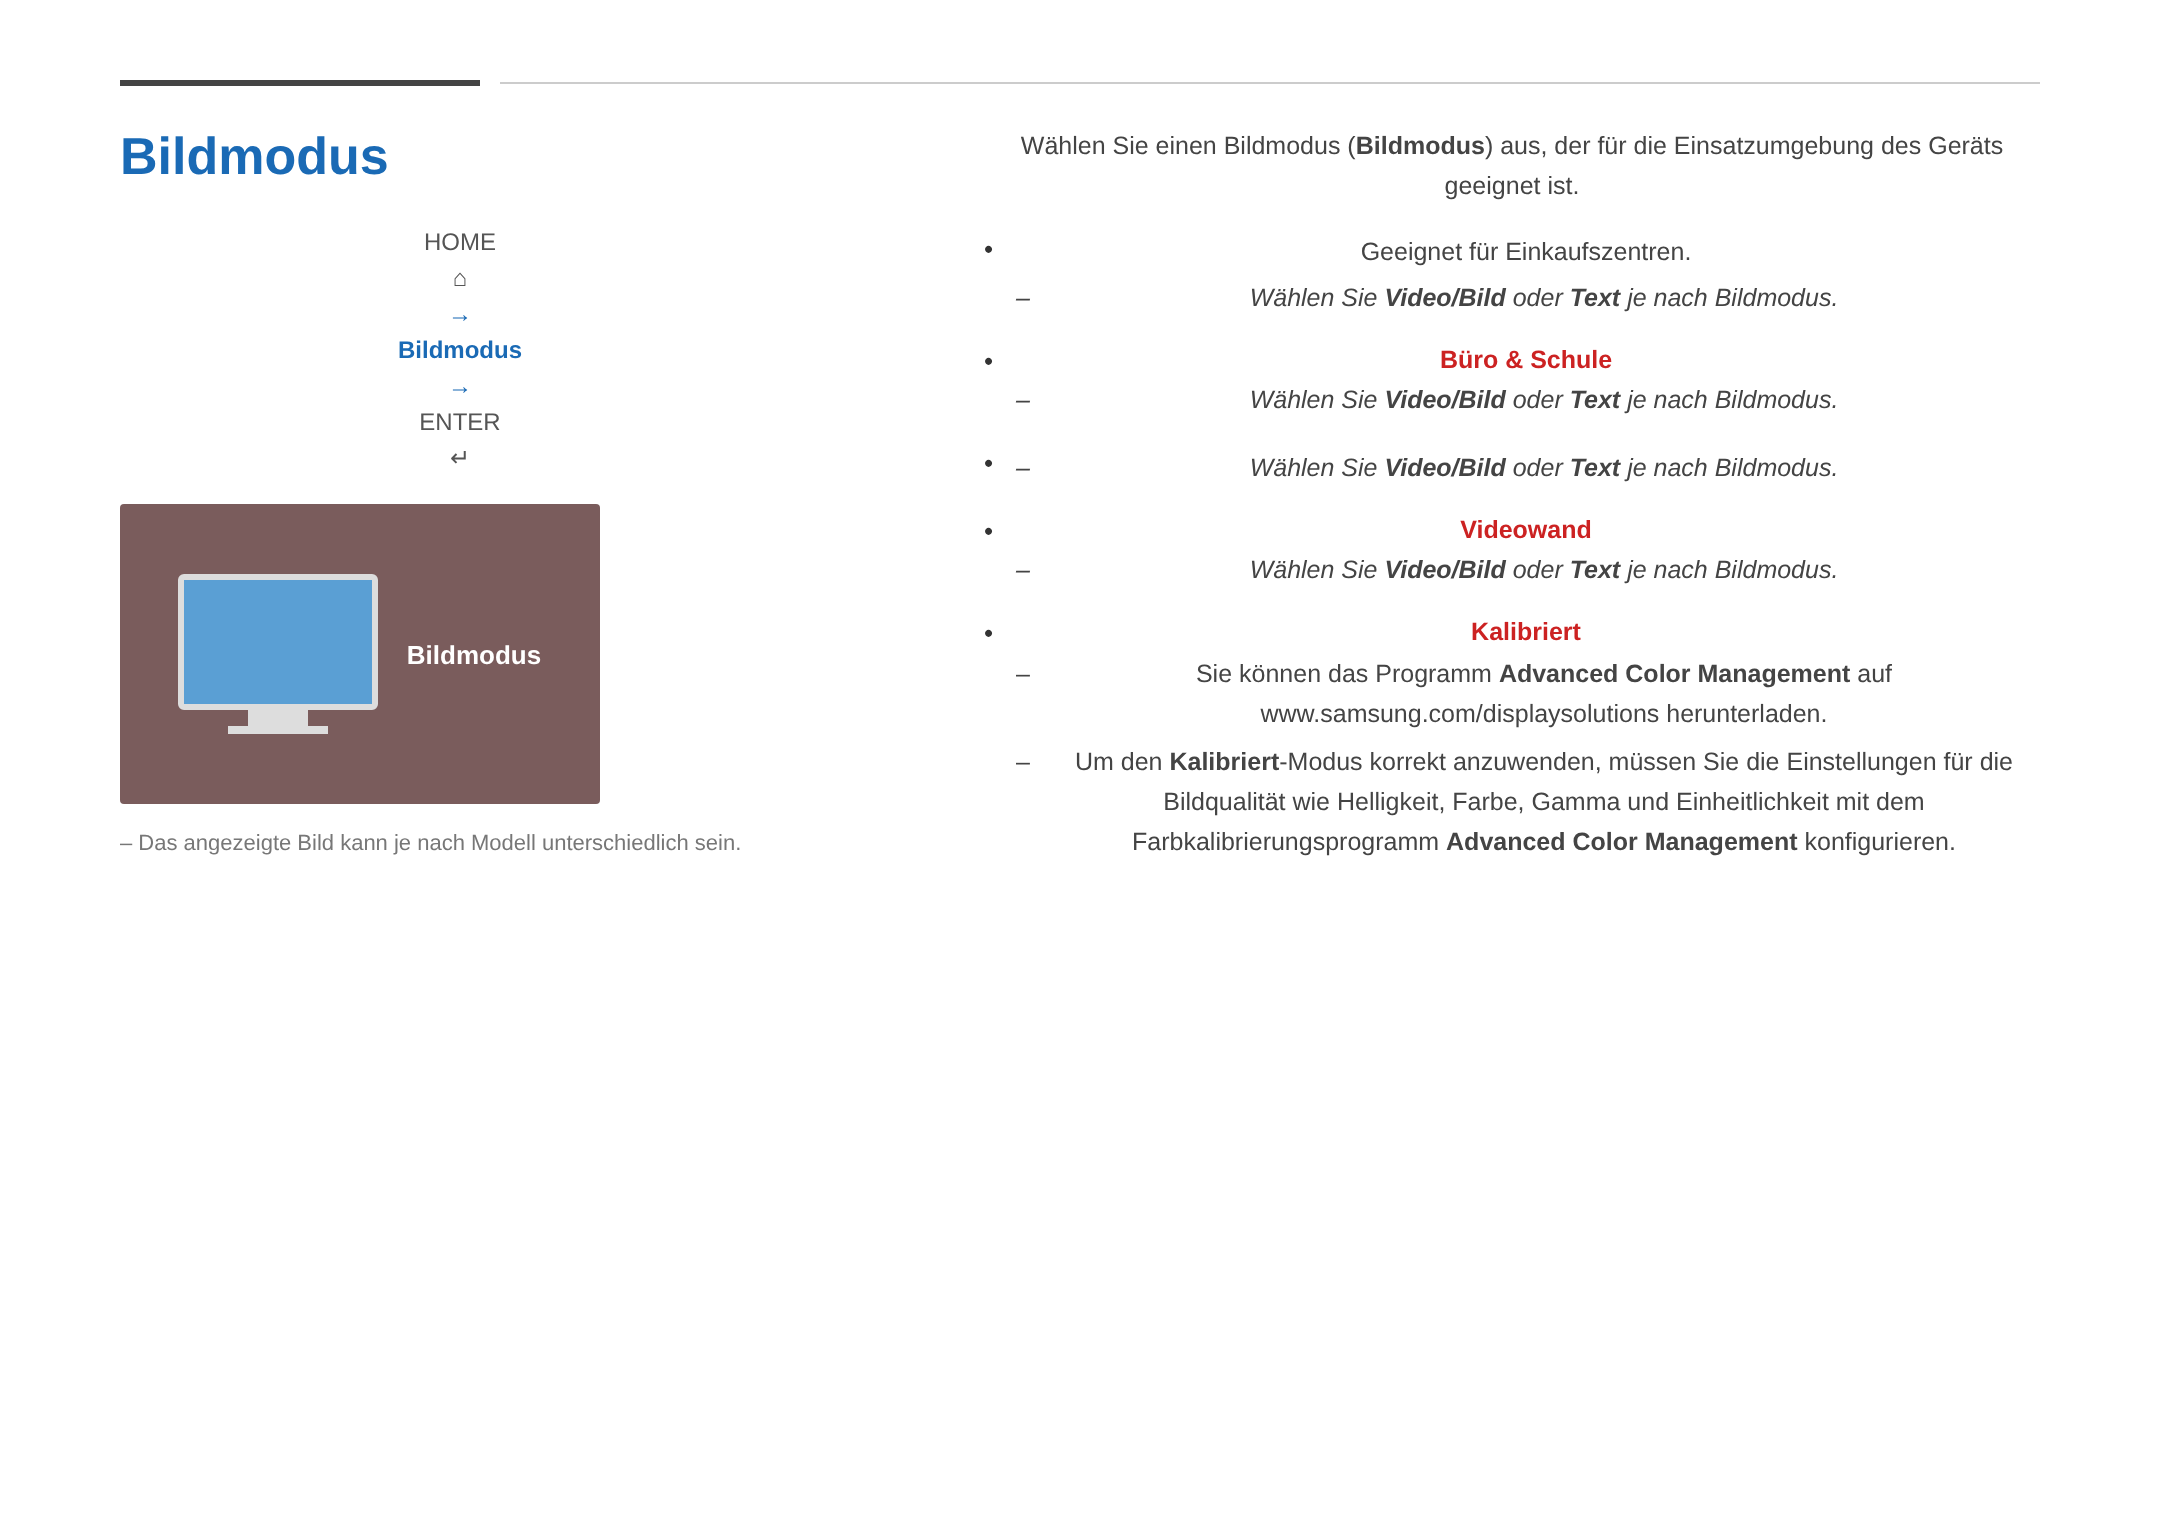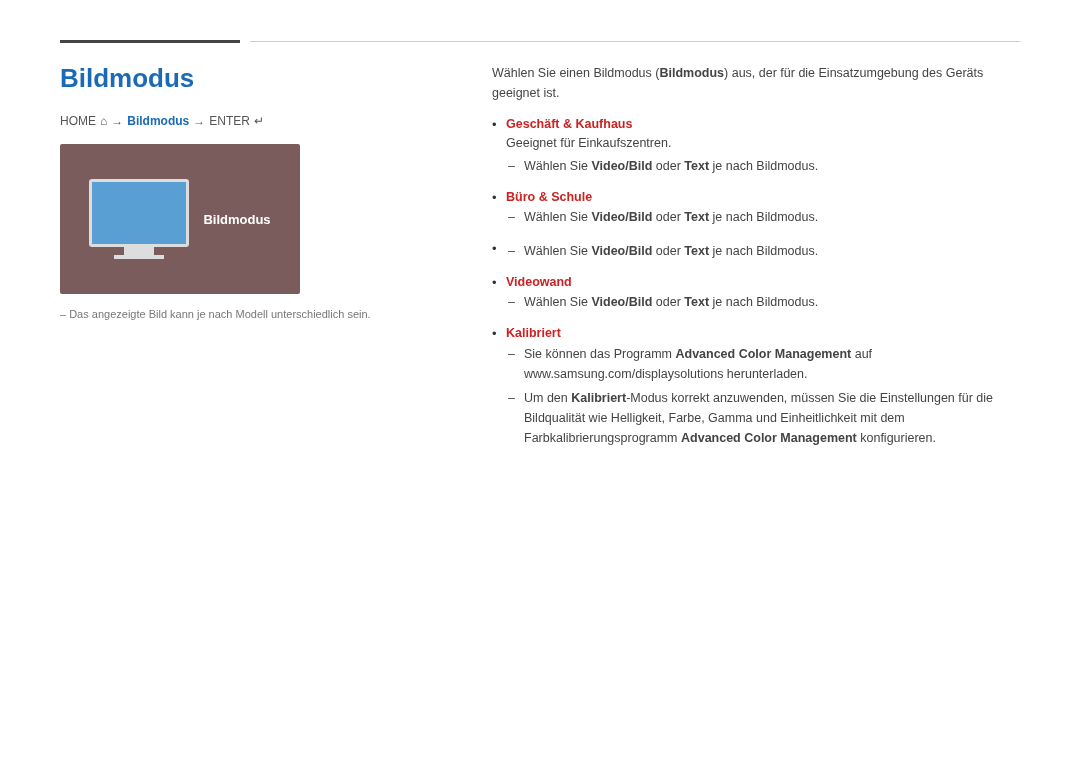--- a/index.html
+++ b/index.html
@@ -39,34 +39,36 @@
     .content {
       display: flex;
       gap: 92px;
     }
     .left-column {
       width: 340px;
       flex-shrink: 0;
     }
     .right-column {
       flex: 1;
+      text-align: center;
     }
     .page-title {
       font-size: 26px;
       font-weight: bold;
       color: #1a6ab5;
       margin-bottom: 20px;
     }
     .breadcrumb {
       font-size: 12px;
       color: #555555;
       margin-bottom: 16px;
       display: flex;
       align-items: center;
       gap: 4px;
+      flex-direction: column;
     }
     .breadcrumb-link {
       color: #1a6ab5;
       font-weight: bold;
     }
     .breadcrumb-arrow {
       color: #1a6ab5;
       font-weight: bold;
     }
     .breadcrumb-home {
@@ -149,20 +151,21 @@
     .item-desc {
       font-size: 12.5px;
       color: #444444;
       line-height: 1.5;
       margin-bottom: 3px;
     }
     .sub-list {
       list-style: none;
       padding: 0;
       margin-top: 3px;
+      font-style: italic;
     }
     .sub-list li {
       padding-left: 18px;
       position: relative;
       font-size: 12.5px;
       color: #444444;
       line-height: 1.6;
       margin-bottom: 2px;
     }
     .sub-list li::before {
@@ -232,21 +235,20 @@
     </div>
 
     <div class="right-column">
       <p class="intro-text">
         Wählen Sie einen Bildmodus (<span class="bold">Bildmodus</span>) aus, der für die Einsatzumgebung des Geräts geeignet ist.
       </p>
 
       <ul class="item-list">
 
         <li>
-          <div class="item-title-red">Geschäft &amp; Kaufhaus</div>
           <div class="item-desc">Geeignet für Einkaufszentren.</div>
           <ul class="sub-list">
             <li>Wählen Sie <span class="bold">Video/Bild</span> oder <span class="bold">Text</span> je nach Bildmodus.</li>
           </ul>
         </li>
 
         <li>
           <div class="item-title-red">Büro &amp; Schule</div>
           <ul class="sub-list">
             <li>Wählen Sie <span class="bold">Video/Bild</span> oder <span class="bold">Text</span> je nach Bildmodus.</li>

